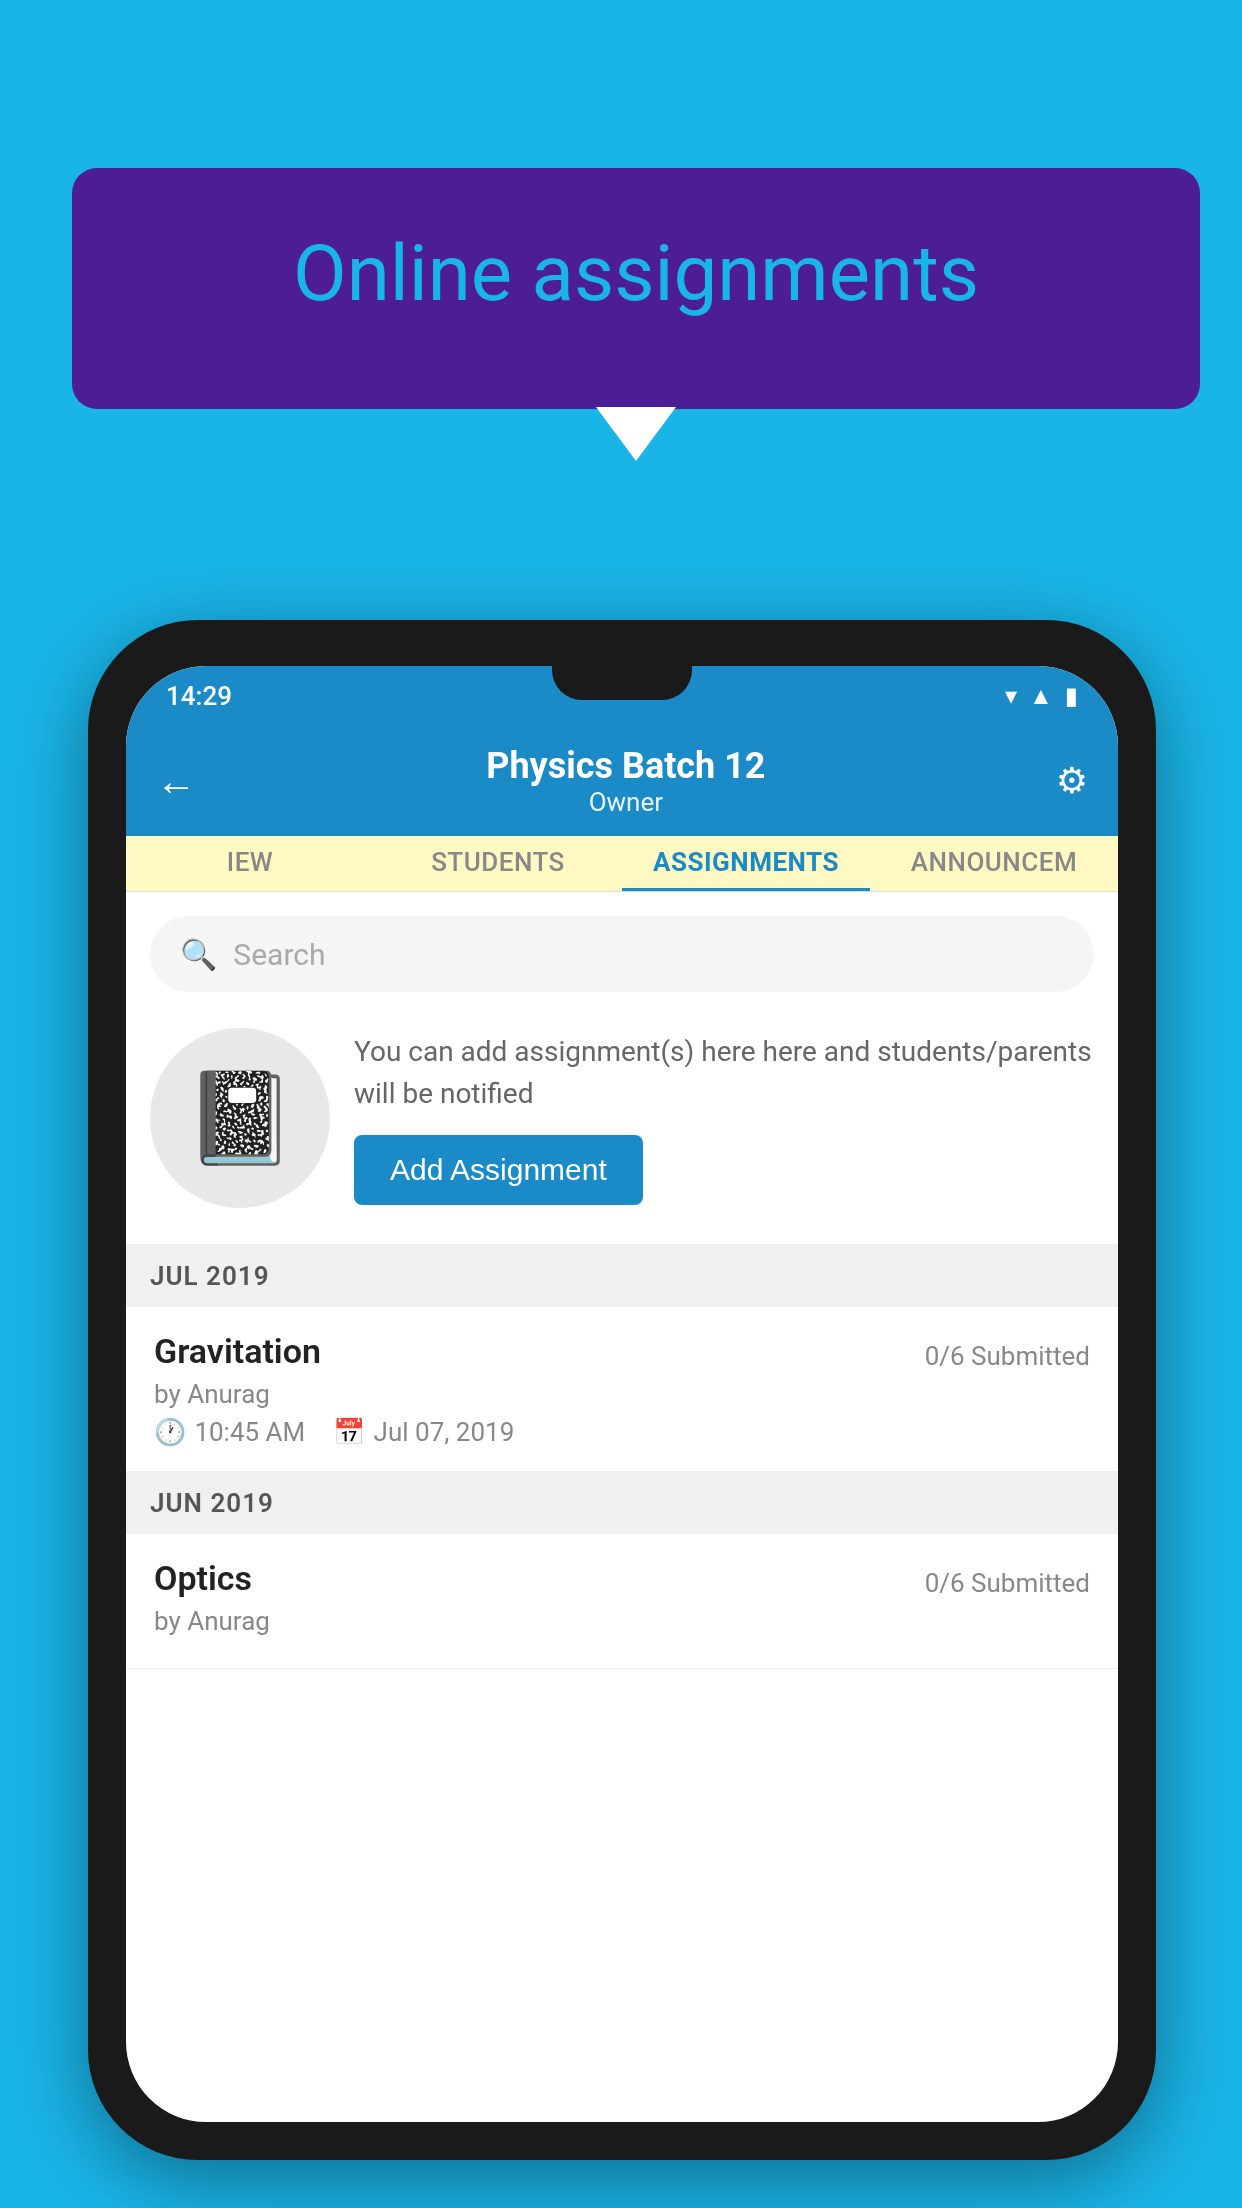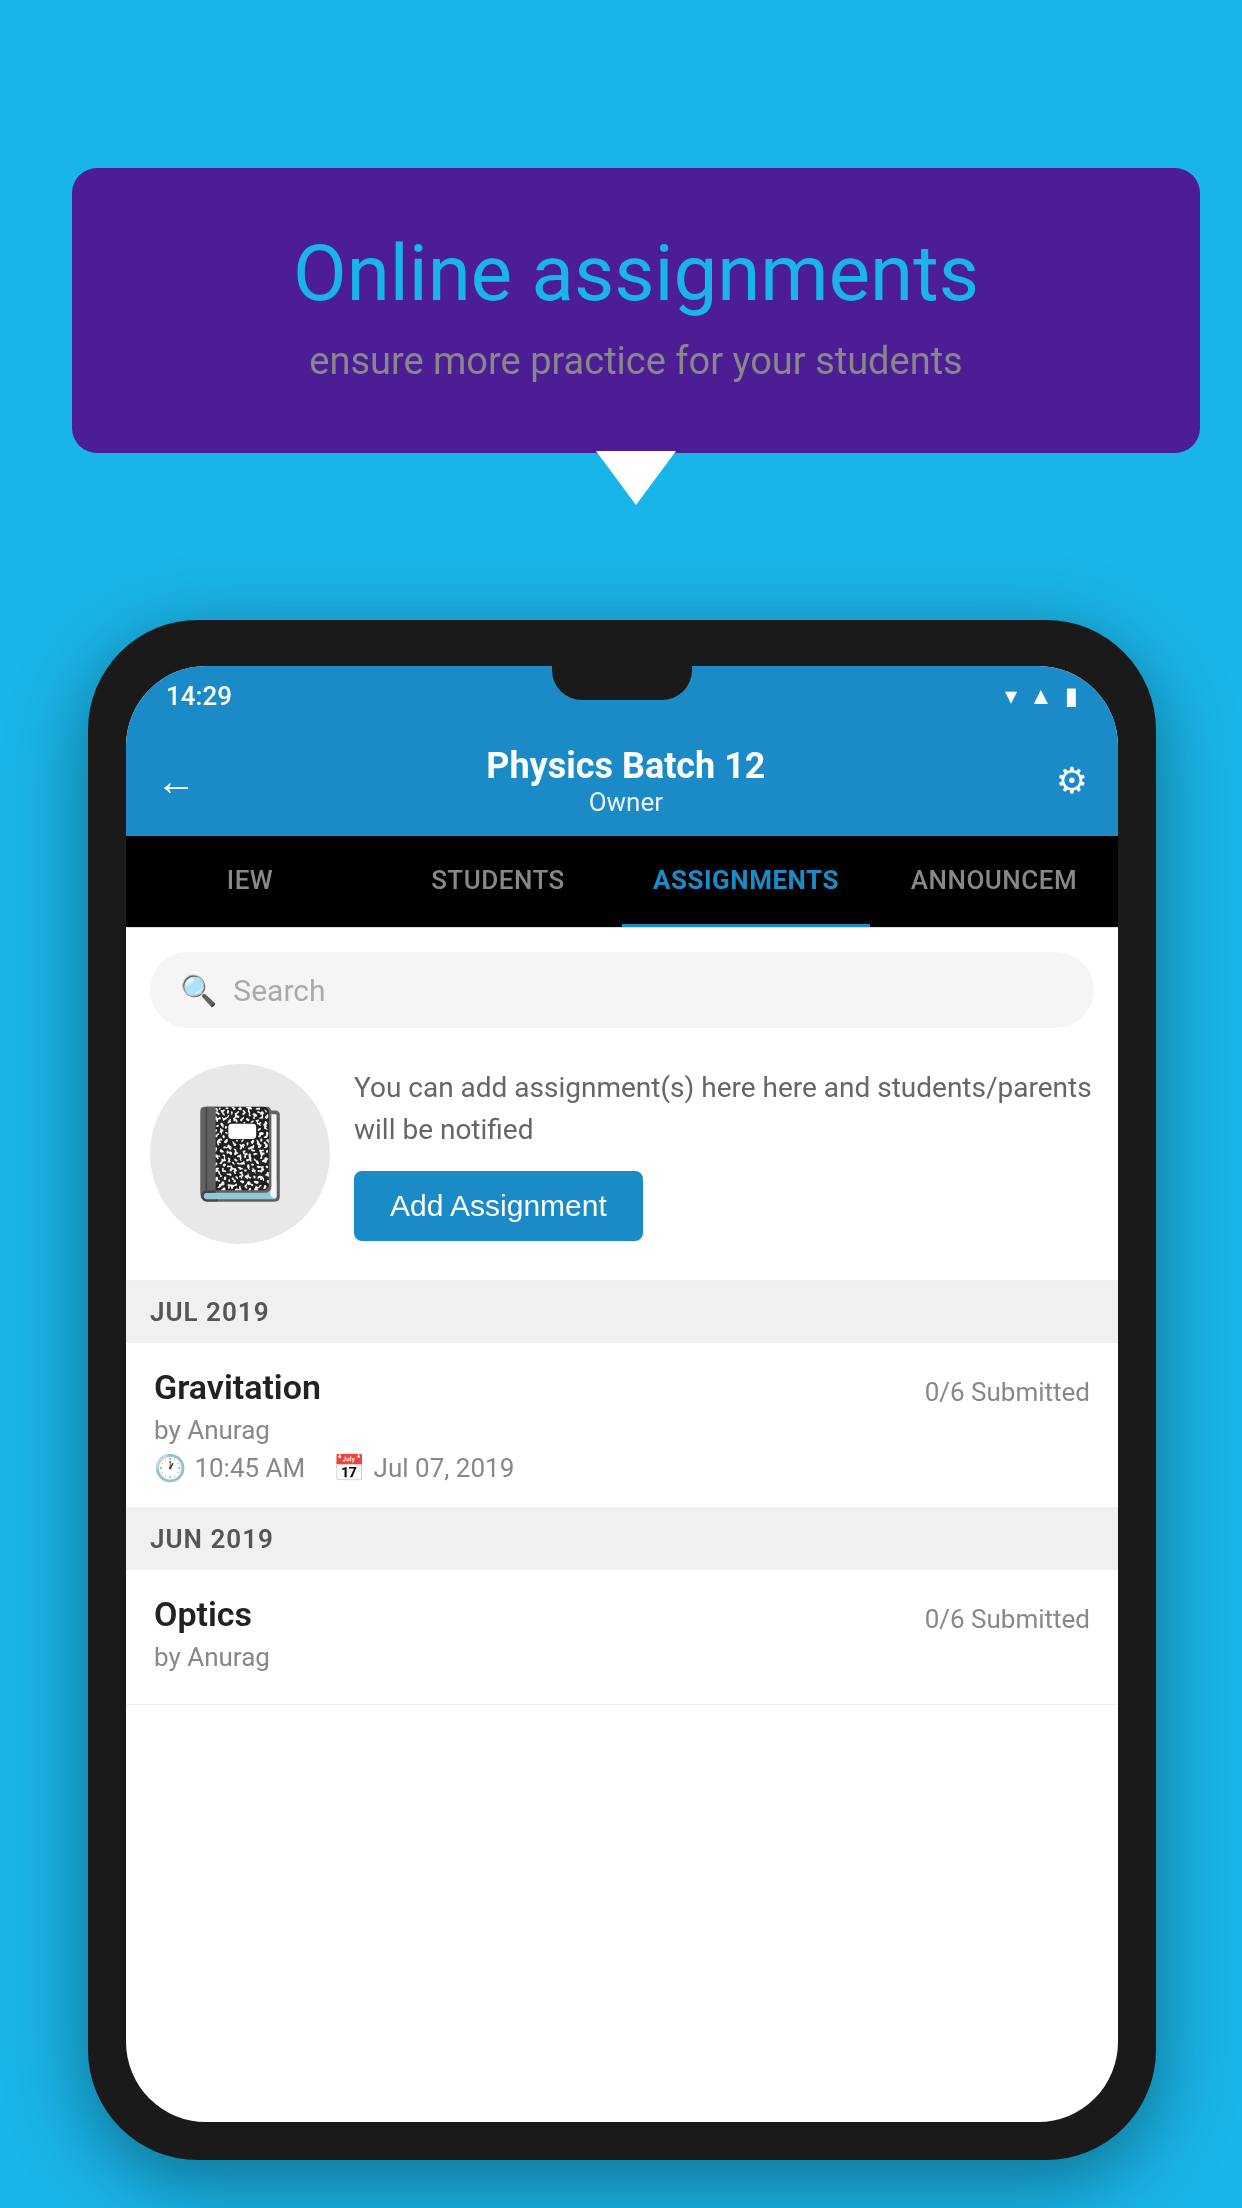--- a/index.html
+++ b/index.html
@@ -146,23 +146,22 @@
     .settings-icon {
       color: white;
       font-size: 36px;
       cursor: pointer;
     }
 
     
     .tabs-bar {
       display: flex;
       border-bottom: 1px solid #ddd;
-      background: #000000;
-      height: 92px;
-      text-decoration: underline;
+      background: #fef9c3;
+      height: 56px;
     }
     .tab-item {
       flex: 1;
       display: flex;
       align-items: center;
       justify-content: center;
       font-size: 26px;
       color: #888;
       font-weight: 500;
       cursor: pointer;
@@ -288,21 +287,20 @@
       gap: 8px;
       font-size: 26px;
       color: #888;
     }
   </style>
 </head>
 <body>
 
 <div class="speech-bubble">
   <div class="speech-bubble-title">Online assignments</div>
-  <div class="speech-bubble-sub">ensure more practice for your students</div>
 </div>
 
 <div class="phone-container">
   <div class="phone-frame"></div>
 
   <div class="notch"></div>
 
   <div class="phone-screen">
 
     <div class="status-bar">

